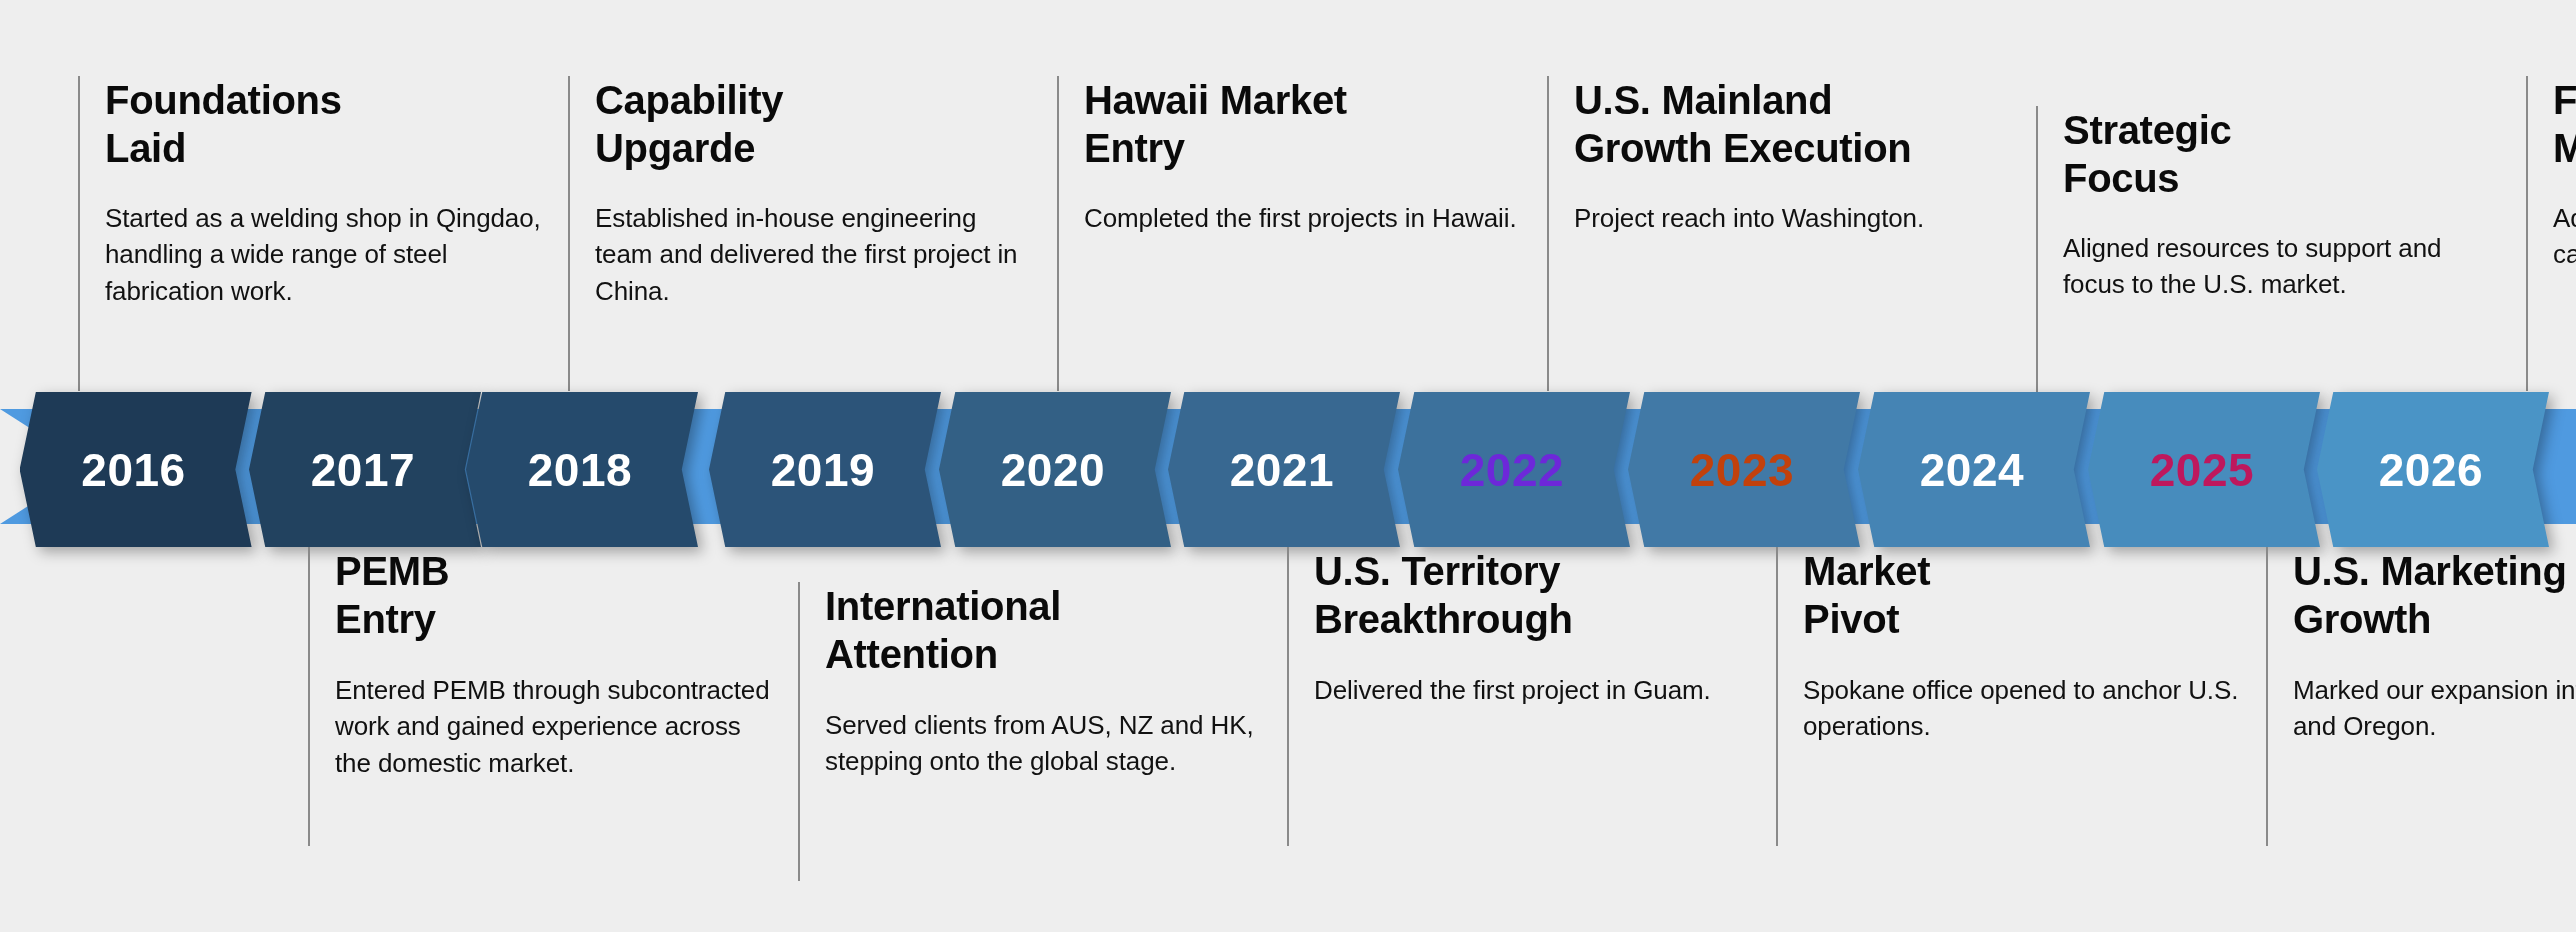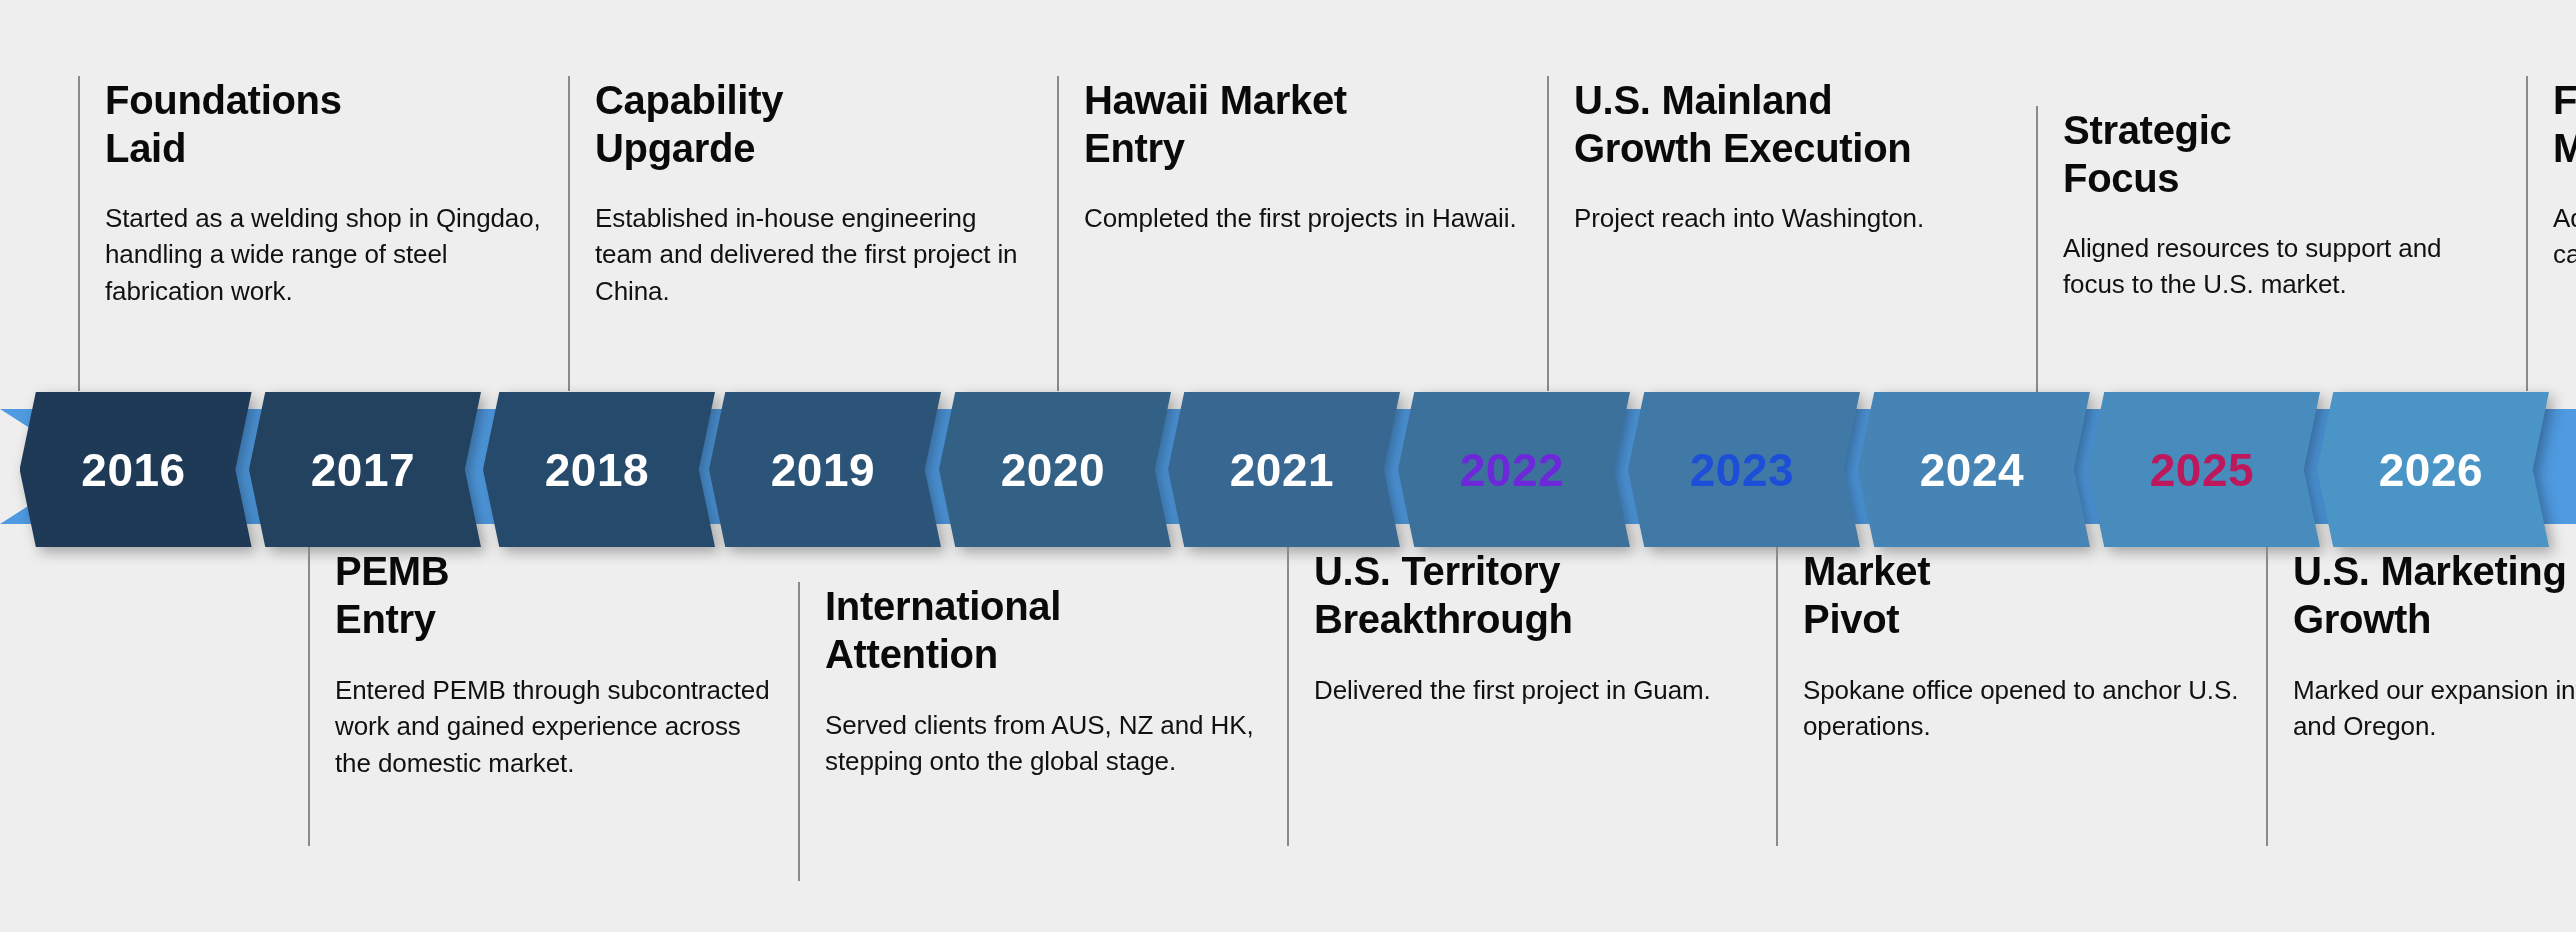--- a/index.html
+++ b/index.html
@@ -136,21 +136,21 @@
 
   <div id="chevrons">
       <div class="chev" style="left: 19.6px;">
         <div class="shape" style="background: rgb(30, 58, 86);"></div>
         <div class="yr" style="color: rgb(255, 255, 255);">2016</div>
       </div>
       <div class="chev" style="left: 249px;">
         <div class="shape" style="background: rgb(34, 66, 95);"></div>
         <div class="yr" style="color: rgb(255, 255, 255);">2017</div>
       </div>
-      <div class="chev" style="left: 483px; text-decoration: underline;">
+      <div class="chev" style="left: 466px; text-decoration: underline;">
         <div class="shape" style="background: rgb(37, 74, 108);"></div>
         <div class="yr" style="color: rgb(255, 255, 255);">2018</div>
       </div>
       <div class="chev" style="left: 709px;">
         <div class="shape" style="background: rgb(44, 84, 121);"></div>
         <div class="yr" style="color: rgb(255, 255, 255);">2019</div>
       </div>
       <div class="chev" style="left: 939px;">
         <div class="shape" style="background: rgb(51, 96, 133);"></div>
         <div class="yr" style="color: rgb(255, 255, 255);">2020</div>
@@ -158,21 +158,21 @@
       <div class="chev" style="left: 1168px;">
         <div class="shape" style="background: rgb(56, 104, 145);"></div>
         <div class="yr" style="color: rgb(255, 255, 255);">2021</div>
       </div>
       <div class="chev" style="left: 1398px;">
         <div class="shape" style="background: rgb(60, 113, 156);"></div>
         <div class="yr" style="color: #6d28d9;">2022</div>
       </div>
       <div class="chev" style="left: 1628px;">
         <div class="shape" style="background: rgb(65, 121, 166);"></div>
-        <div class="yr" style="color: #1d4ed8;">2023</div>
+        <div class="yr" style="color: #c2410c;">2023</div>
       </div>
       <div class="chev" style="left: 1858px;">
         <div class="shape" style="background: rgb(69, 132, 180);"></div>
         <div class="yr" style="color: rgb(255, 255, 255);">2024</div>
       </div>
       <div class="chev" style="left: 2088px;">
         <div class="shape" style="background: rgb(71, 140, 189);"></div>
         <div class="yr" style="color: #be185d;">2025</div>
       </div>
       <div class="chev" style="left: 2317px;">

